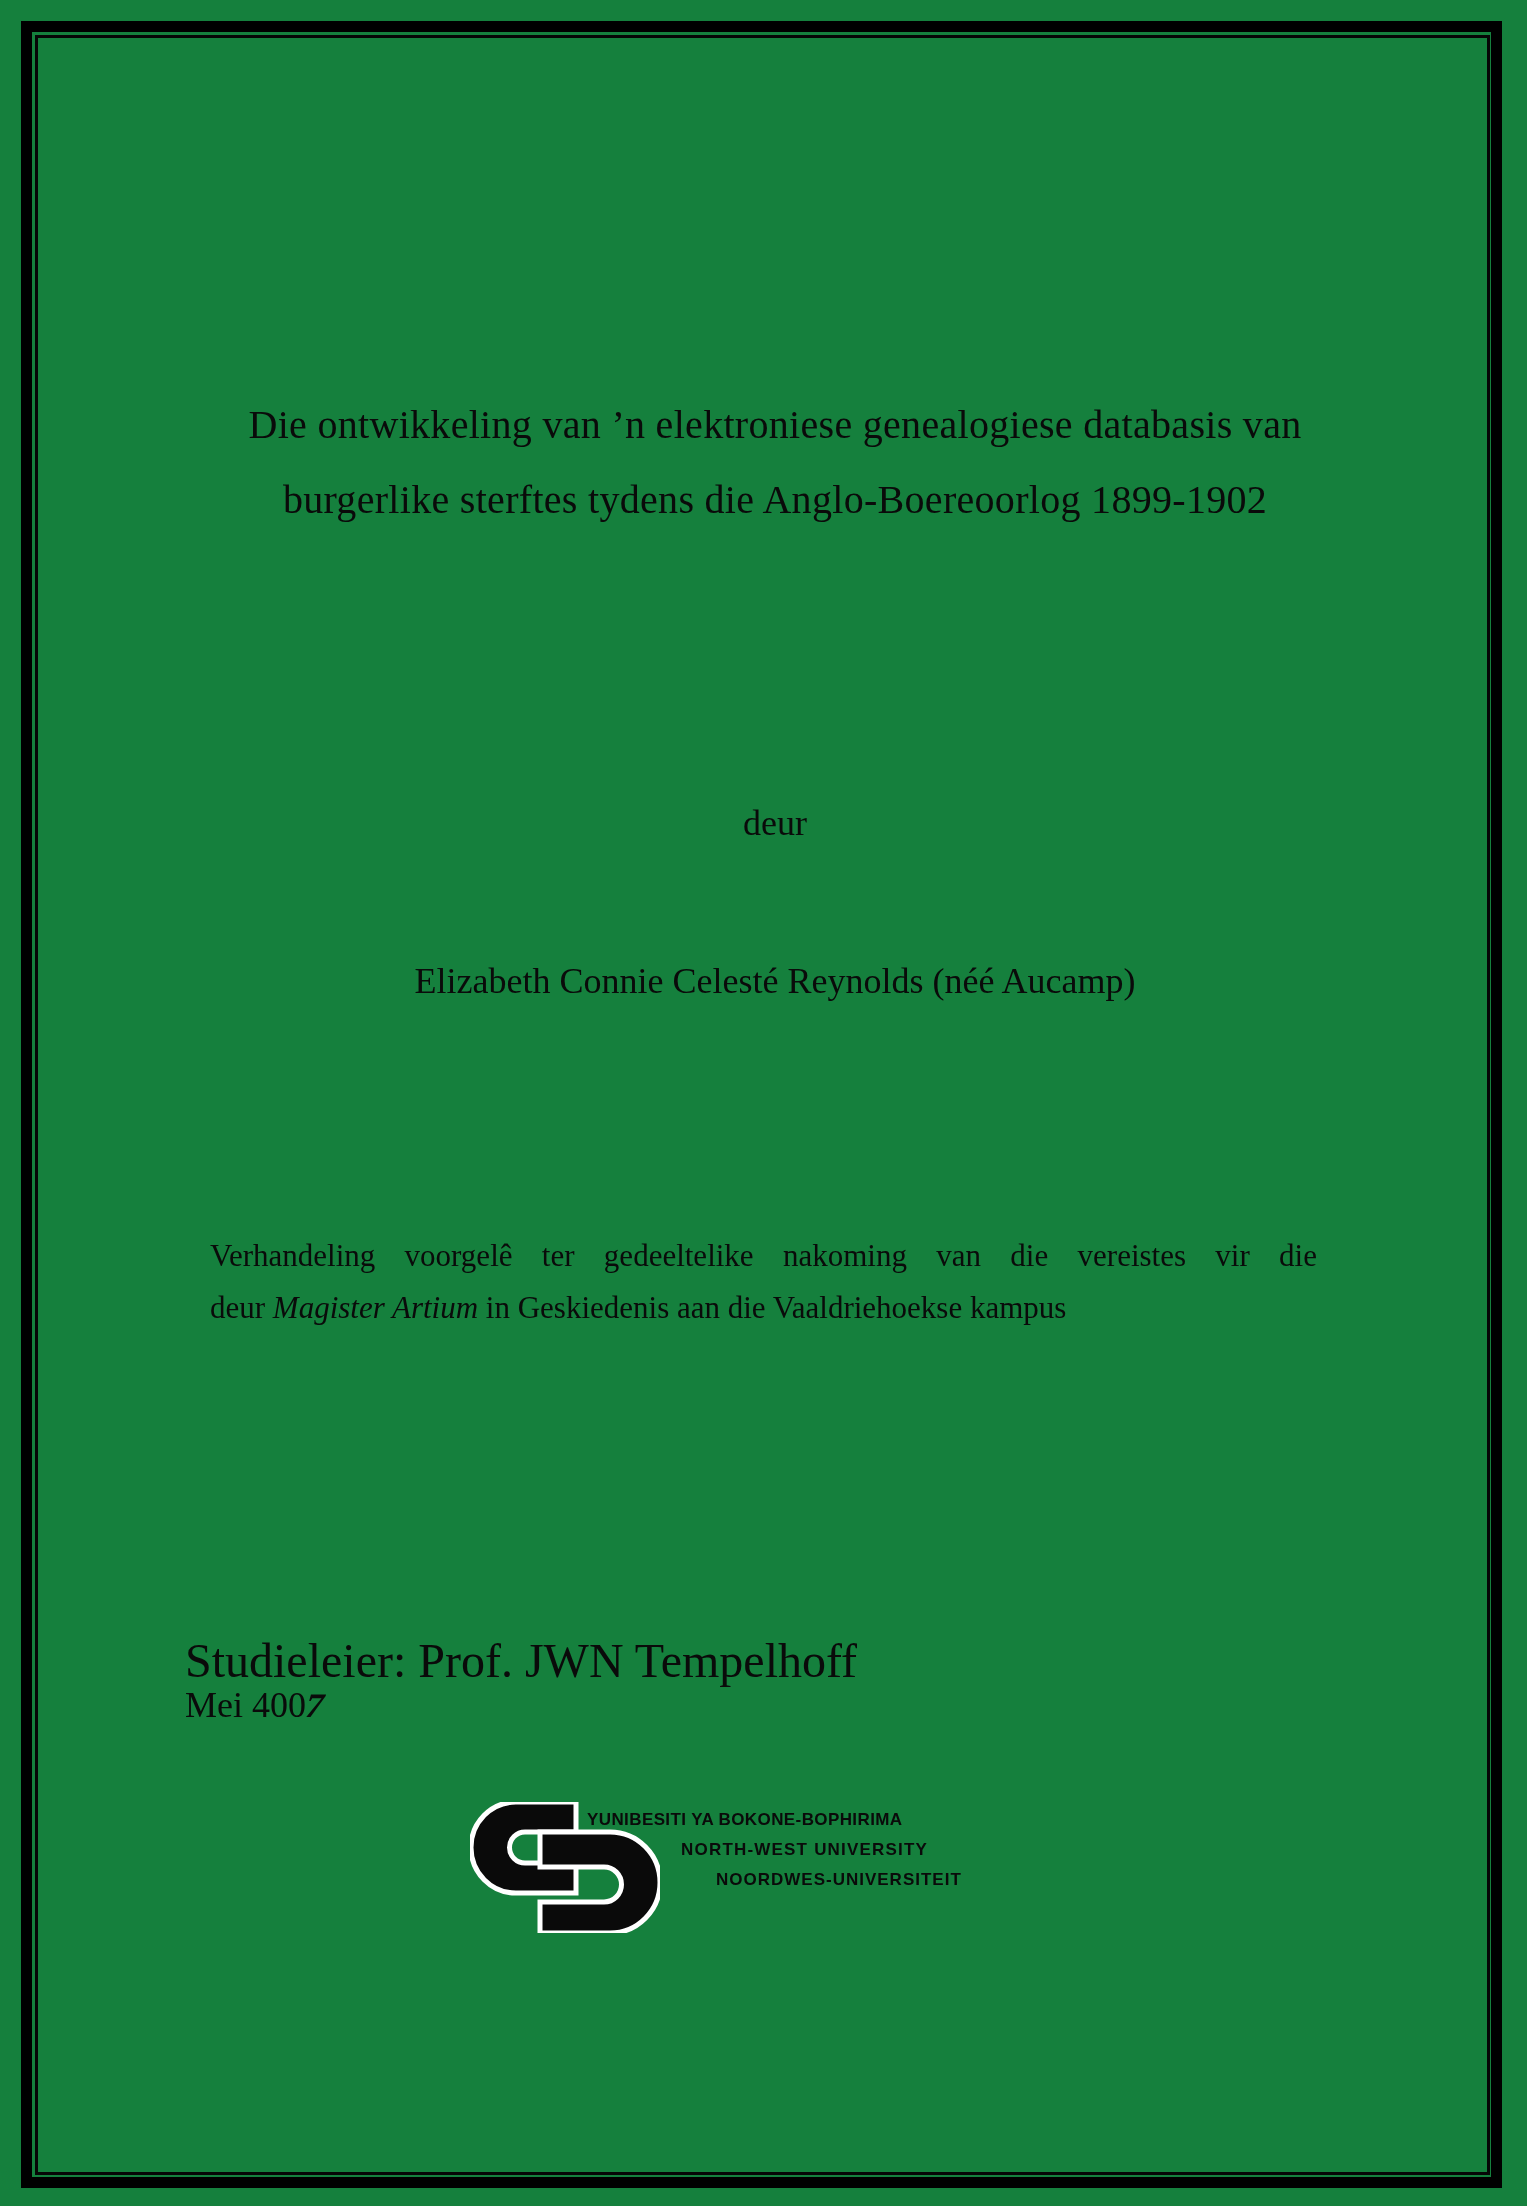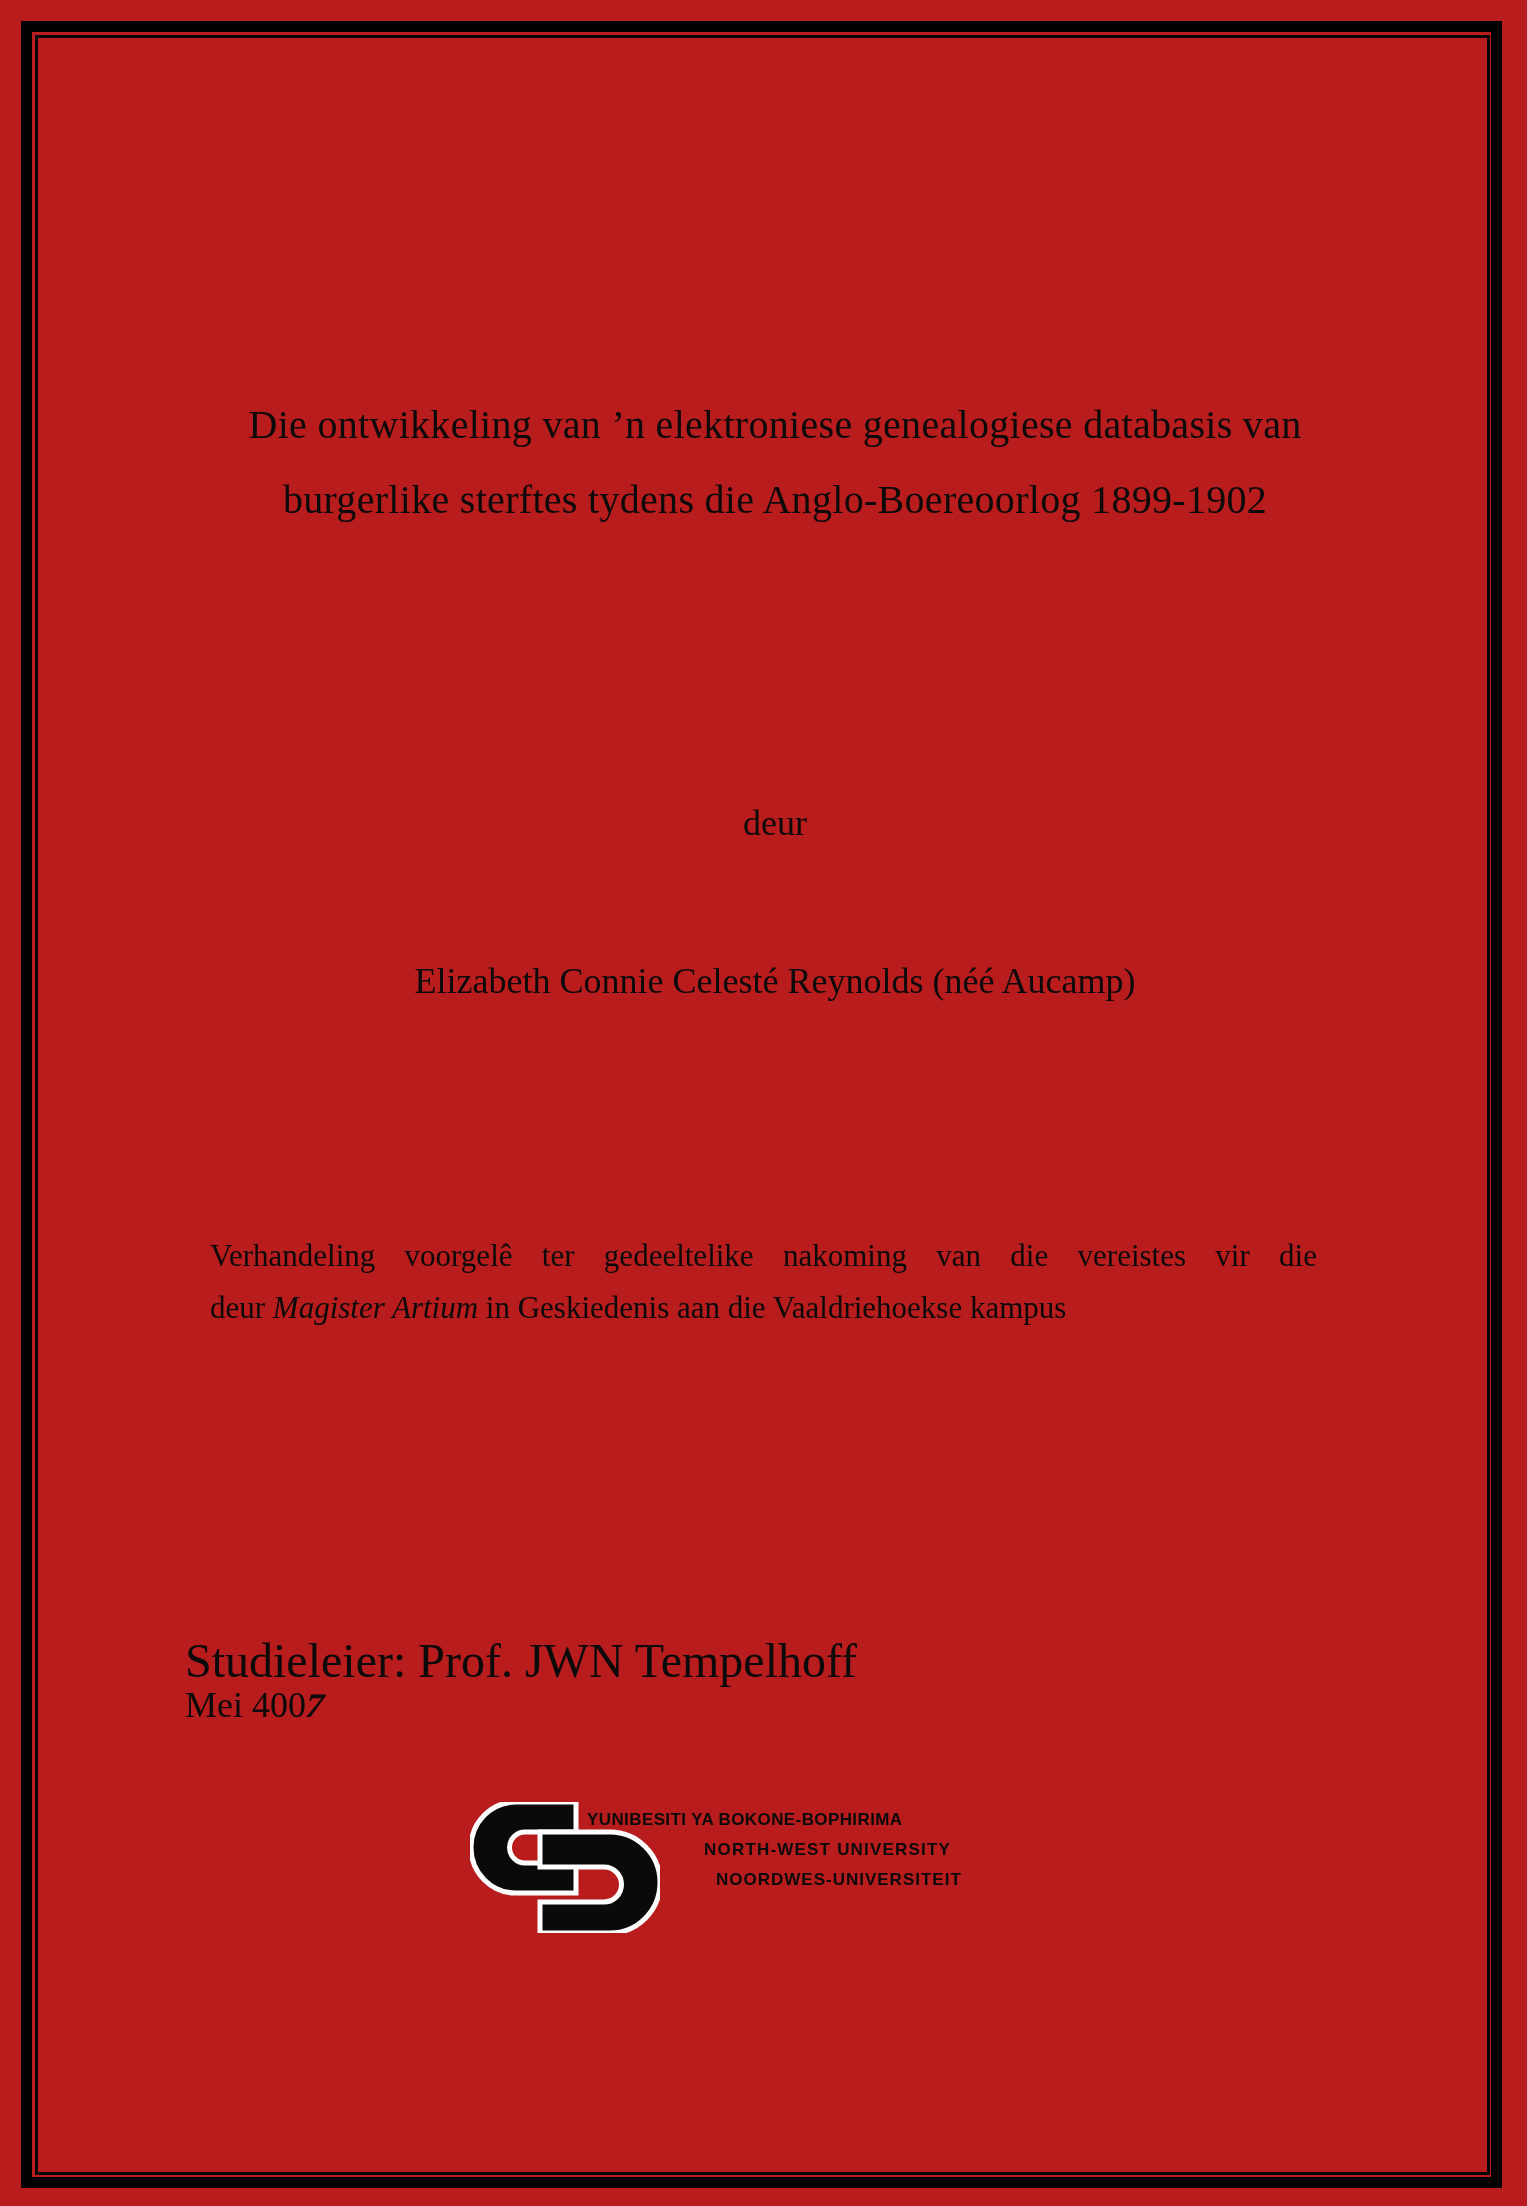--- a/index.html
+++ b/index.html
@@ -1,18 +1,18 @@
 <!DOCTYPE html>
 <html><head>
 <meta charset="utf-8">
 <style>
   html,body { margin:0; padding:0; background:#ffffff; }
   .page {
     position:relative; width:1527px; height:2206px;
-    background:#b91c1c; color:#0a0a0a; overflow:hidden;
+    background:#15803d; color:#0a0a0a; overflow:hidden;
     font-family:"Liberation Serif", serif;
   }
   
   .frame-outer {
     position:absolute; left:21px; top:21px; width:1481px; height:2167px;
     border:11px solid #000; box-sizing:border-box;
   }
   .frame-inner {
     position:absolute; left:35px; top:35px; width:1455px; height:2140px;
     border:3px solid #060606; box-sizing:border-box;
@@ -50,21 +50,21 @@
     transform:skewX(-16deg) scaleY(0.95) translateY(1px);
   }
   
   .logo-mark { position:absolute; left:470px; top:1802px; }
   .logo-text {
     position:absolute; font-family:"Liberation Sans", sans-serif;
     font-weight:700; font-size:17px; line-height:28px; white-space:nowrap;
     color:#0a0a0a;
   }
   .logo-l1 { left:587px; top:1806px; letter-spacing:0.4px; }
-  .logo-l2 { left:704px; top:1836px; letter-spacing:1.2px; }
+  .logo-l2 { left:681px; top:1836px; letter-spacing:1.2px; }
   .logo-l3 { left:716px; top:1866px; letter-spacing:1.0px; }
 </style>
 </head>
 <body>
 
 <div class="page">
 
   <div class="frame-outer"></div>
   <div class="frame-inner"></div>
 

